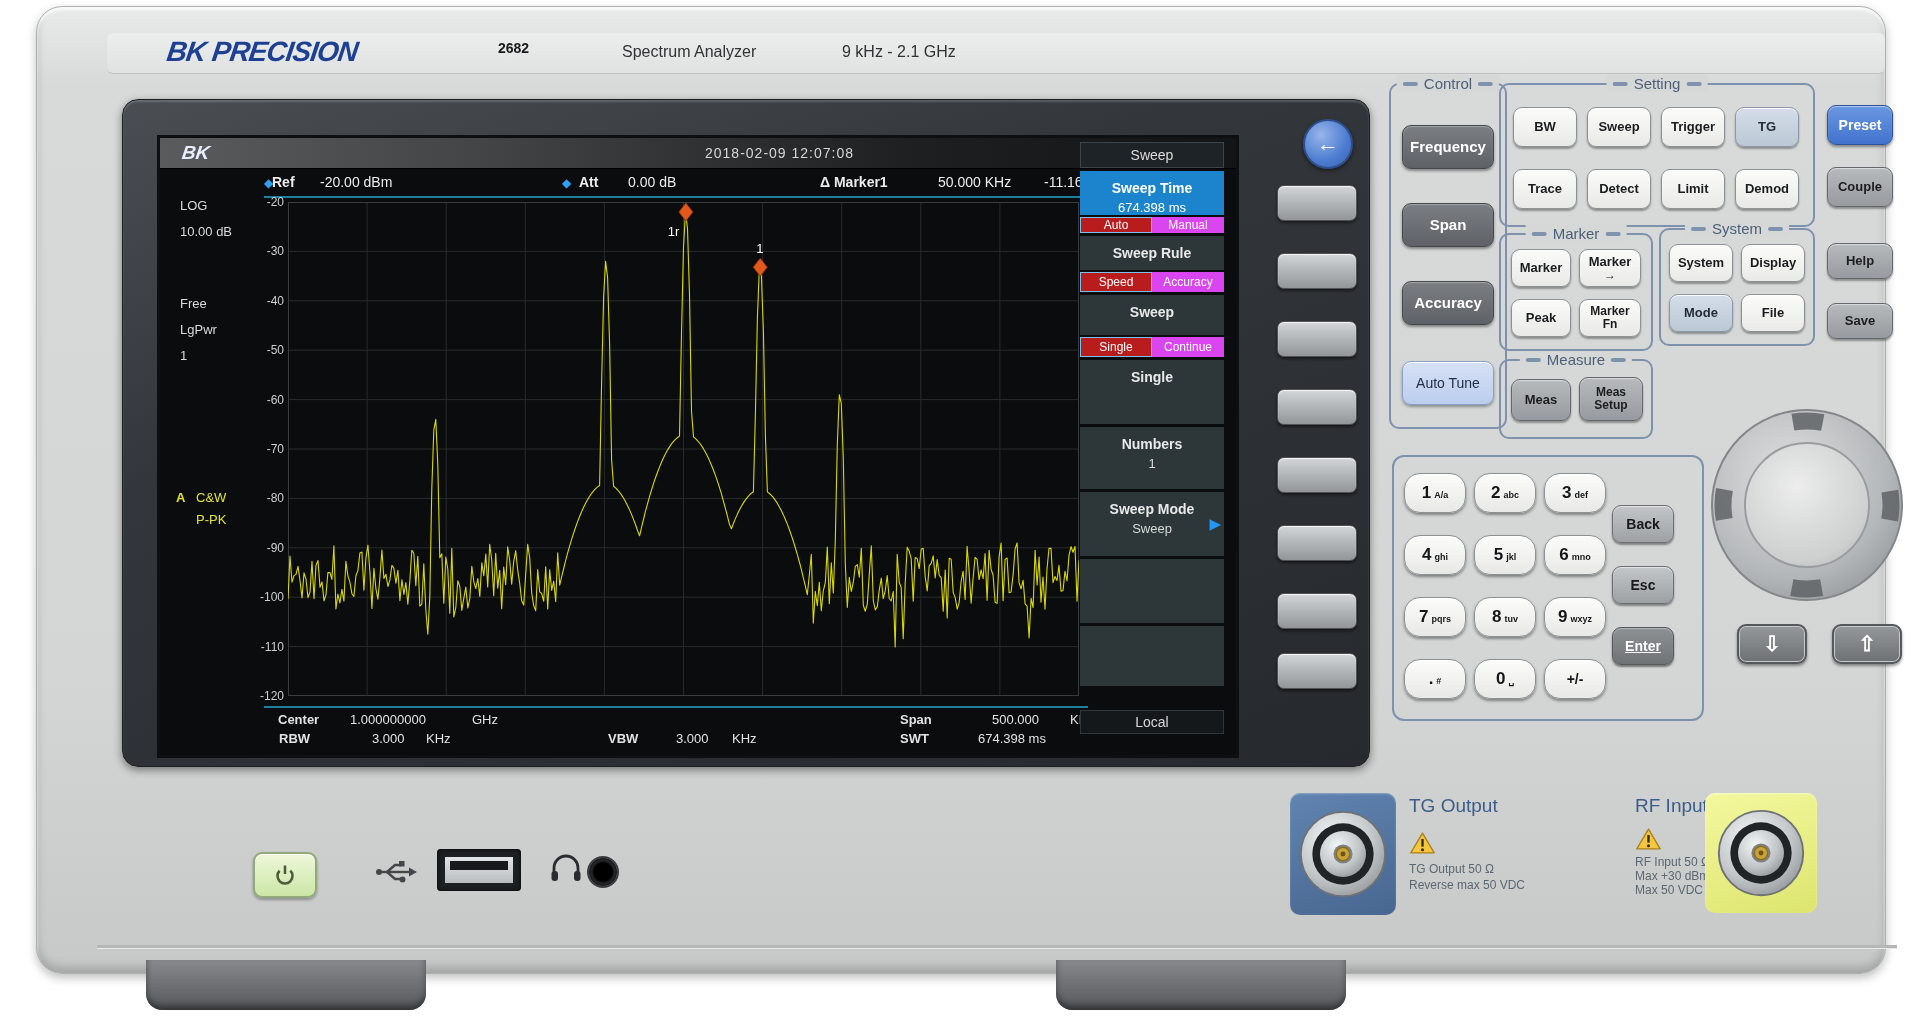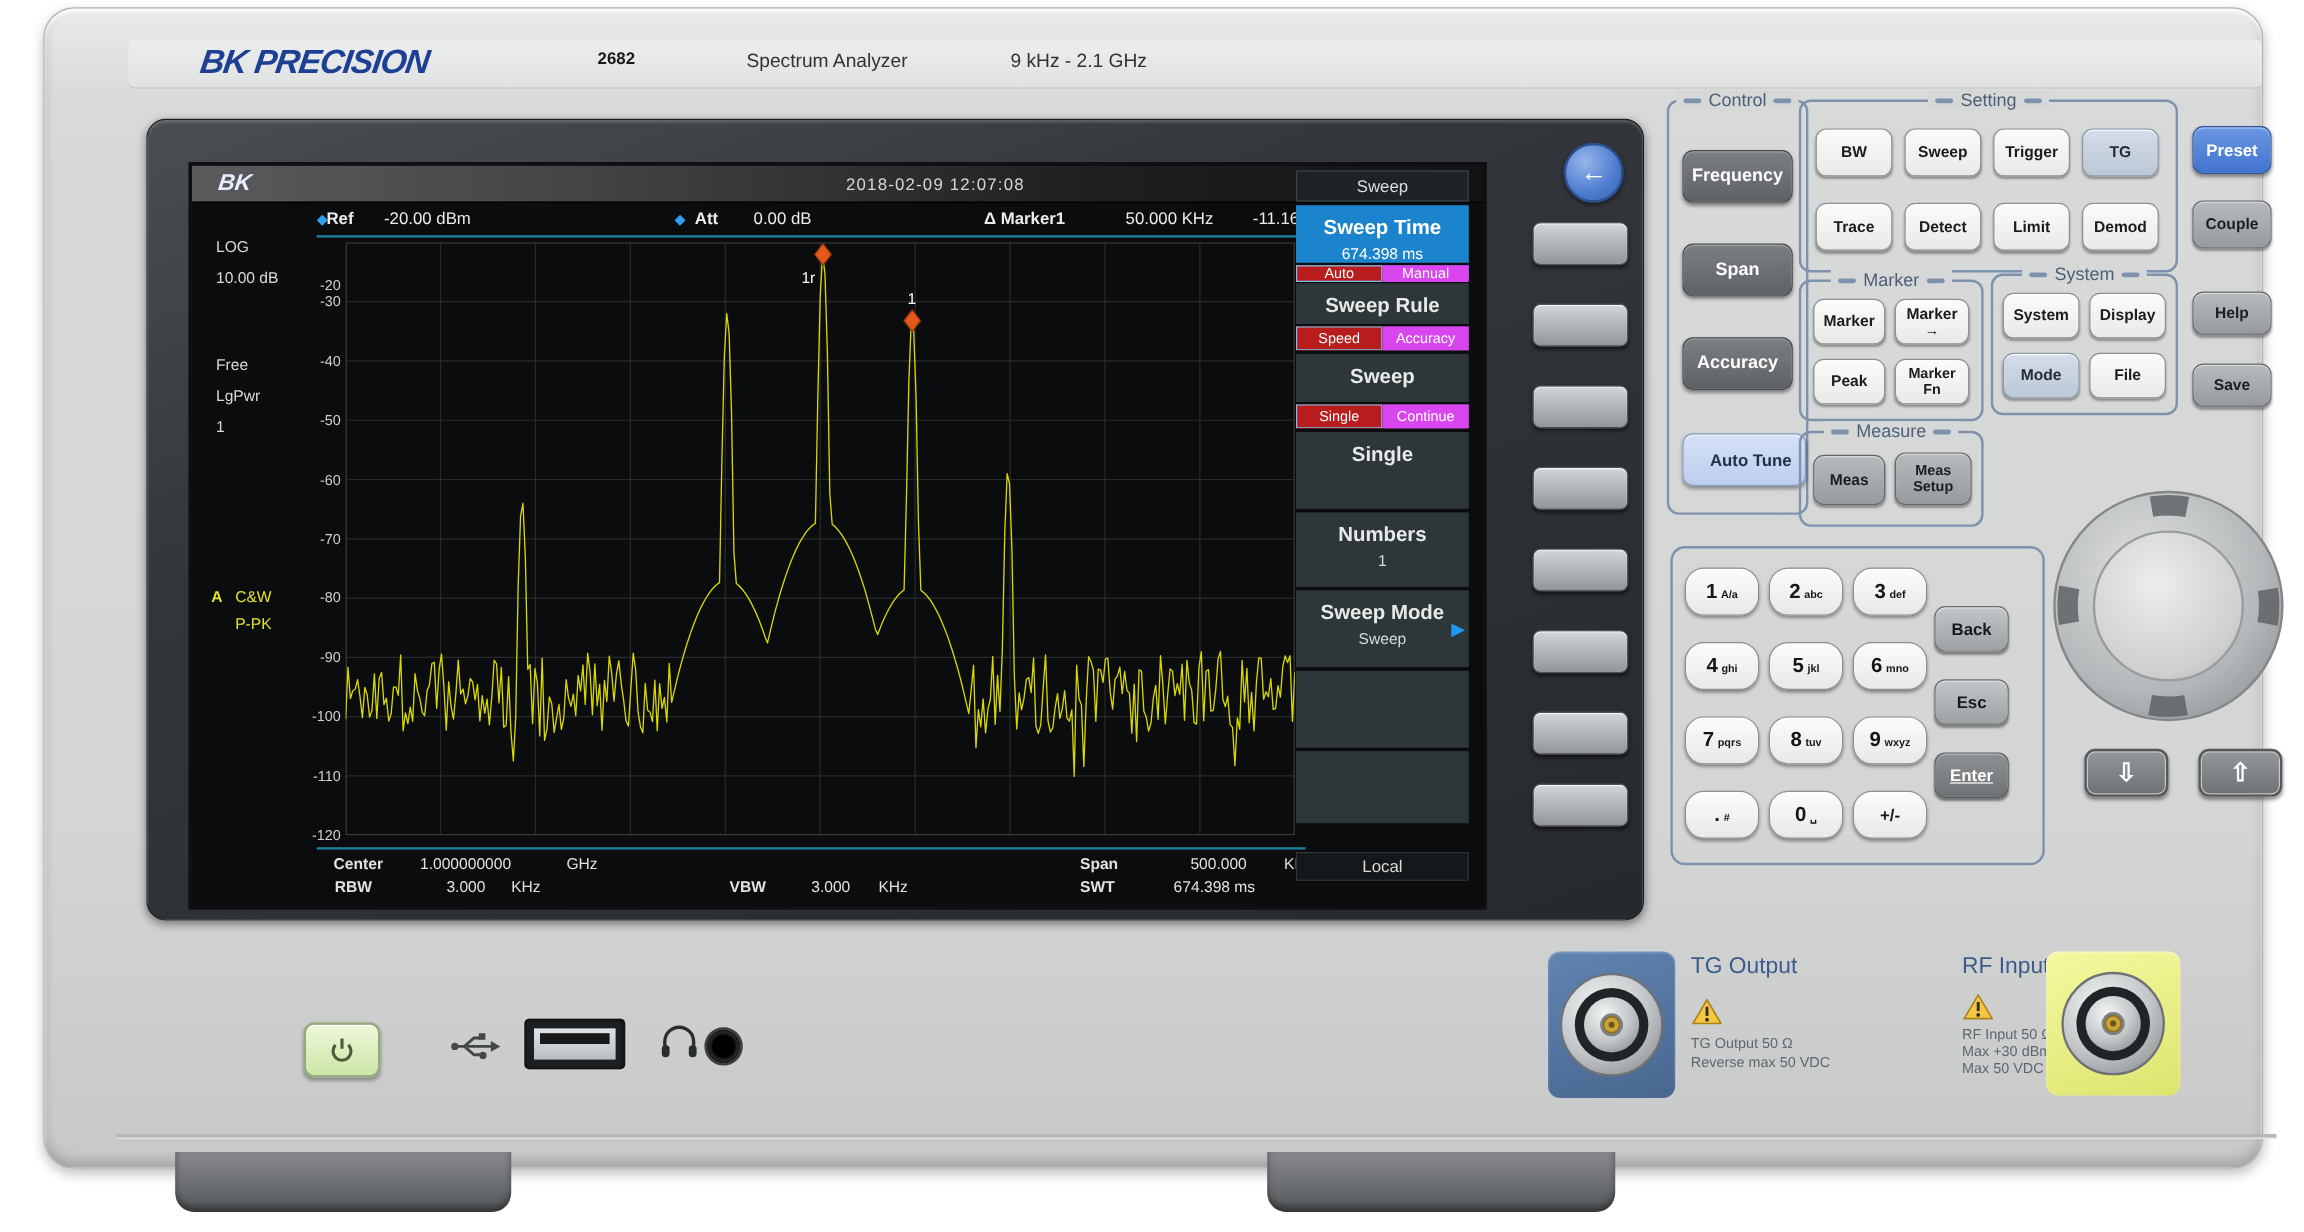--- a/index.html
+++ b/index.html
@@ -47,21 +47,21 @@
   #plot{position:absolute;left:128px;top:64px;}
   .footrow span{position:absolute;font-size:13px;color:#e2e2e2;white-space:nowrap;}
 
   
   .softmenu{position:absolute;left:920px;top:4px;width:144px;height:592px;display:flex;
     flex-direction:column;gap:3px;}
   .sm-header{height:24px;flex:none;background:#1e2327;border:1px solid #3d4449;color:#dcdcdc;
     font-size:14px;display:flex;align-items:center;justify-content:center;}
   .sm-item{flex:none;background:#2d373a;position:relative;display:flex;flex-direction:column;}
   .sm-item.sel{background:#1b84cc;}
-  .sm-title{font-weight:bold;font-size:17px;color:#e9e9e9;text-align:center;margin-top:9px;}
+  .sm-title{font-weight:bold;font-size:14px;color:#e9e9e9;text-align:center;margin-top:9px;}
   .sm-value{font-size:13px;color:#d9d9d9;text-align:center;margin-top:4px;}
   .sm-item.sel .sm-title,.sm-item.sel .sm-value{color:#fff;}
   .sm-toggle{margin-top:auto;height:20px;display:flex;border-top:2px solid #0b0c0e;}
   .sm-t{flex:1;display:flex;align-items:center;justify-content:center;font-size:12px;color:#fff;}
   .sm-t.on{background:#b91c1c;box-shadow:inset 0 0 0 1px #7cc0ee;}
   .sm-t.off{background:#d946ef;}
   .sm-arrow{position:absolute;right:3px;top:50%;transform:translateY(-50%);color:#2196f3;font-size:15px;}
   .sm-footer{margin-top:auto;height:22px;flex:none;background:#15181b;border:1px solid #30363a;color:#d8d8d8;
     font-size:14px;display:flex;align-items:center;justify-content:center;}
 
@@ -85,21 +85,21 @@
     font-weight:bold;font-size:15px;box-shadow:inset 0 1px 1px rgba(255,255,255,.3),0 2px 3px rgba(0,0,0,.4);}
   .btn-key{background:linear-gradient(180deg,#fbfbfa,#e9e9e7);border:1px solid #8e9194;color:#1a1c1e;
     font-weight:bold;font-size:13px;box-shadow:inset 0 1px 0 #fff,0 2px 2px rgba(0,0,0,.35);}
   .btn-lb{background:linear-gradient(180deg,#d4dde9,#bcc8d6);border:1px solid #8b98a8;color:#232c38;
     font-weight:bold;font-size:13px;box-shadow:inset 0 1px 0 #fff,0 2px 2px rgba(0,0,0,.35);}
   .btn-blue{background:linear-gradient(180deg,#6a97e2,#4273cd);border:1px solid #30549c;color:#fff;
     font-weight:bold;font-size:14px;box-shadow:inset 0 1px 1px rgba(255,255,255,.5),0 2px 3px rgba(0,0,0,.4);}
   .btn-gray{background:linear-gradient(180deg,#b6babd,#979b9f);border:1px solid #64686c;color:#1b1d1f;
     font-weight:bold;font-size:13px;box-shadow:inset 0 1px 1px rgba(255,255,255,.5),0 2px 2px rgba(0,0,0,.35);}
   .btn-autotune{background:linear-gradient(180deg,#d6e1f6,#bccdee);border:1px solid #8ba0c6;color:#22304a;
-    font-weight:bold;font-size:14px;box-shadow:inset 0 1px 0 #fff,0 2px 3px rgba(0,0,0,.35);padding-left:11px;}
+    font-weight:normal;font-size:14px;box-shadow:inset 0 1px 0 #fff,0 2px 3px rgba(0,0,0,.35);}
   .l2{font-size:12px;font-weight:bold;}
 
   
   .keypad-box{position:absolute;left:1355px;top:448px;width:308px;height:262px;border:2px solid #7e92ae;border-radius:12px;}
   .kp-key{position:absolute;width:60px;height:38px;border-radius:16px;cursor:pointer;
     background:linear-gradient(180deg,#fcfcfb,#e8e8e6);border:1px solid #8e9194;
     box-shadow:inset 0 1px 0 #fff,0 2px 3px rgba(0,0,0,.4);display:flex;align-items:center;justify-content:center;gap:3px;}
   .kp-main{font-size:17px;font-weight:bold;color:#141618;}
   .kp-sub{font-size:9px;font-weight:bold;color:#141618;margin-top:4px;}
   .kp-side{position:absolute;left:218px;width:60px;height:36px;border-radius:9px;cursor:pointer;
@@ -170,21 +170,21 @@
         <span class="leftlab" style="left:20px;top:60px">LOG</span>
         <span class="leftlab" style="left:20px;top:86px">10.00 dB</span>
         <span class="leftlab" style="left:20px;top:158px">Free</span>
         <span class="leftlab" style="left:20px;top:184px">LgPwr</span>
         <span class="leftlab" style="left:20px;top:210px">1</span>
         <span class="leftlab ylw" style="left:16px;top:352px;font-weight:bold">A</span>
         <span class="leftlab ylw" style="left:36px;top:352px">C&amp;W</span>
         <span class="leftlab ylw" style="left:36px;top:374px">P-PK</span>
 
         <div id="yticks">
-            <span class="y-tick" style="top: 57px; margin-top: 36px;">-20</span>
+            <span class="y-tick" style="top: 57px;">-20</span>
             <span class="y-tick" style="top: 106.4px;">-30</span>
             <span class="y-tick" style="top: 155.8px;">-40</span>
             <span class="y-tick" style="top: 205.2px;">-50</span>
             <span class="y-tick" style="top: 254.6px;">-60</span>
             <span class="y-tick" style="top: 304px;">-70</span>
             <span class="y-tick" style="top: 353.4px;">-80</span>
             <span class="y-tick" style="top: 402.8px;">-90</span>
             <span class="y-tick" style="top: 452.2px;">-100</span>
             <span class="y-tick" style="top: 501.6px;">-110</span>
             <span class="y-tick" style="top: 551px;">-120</span>

